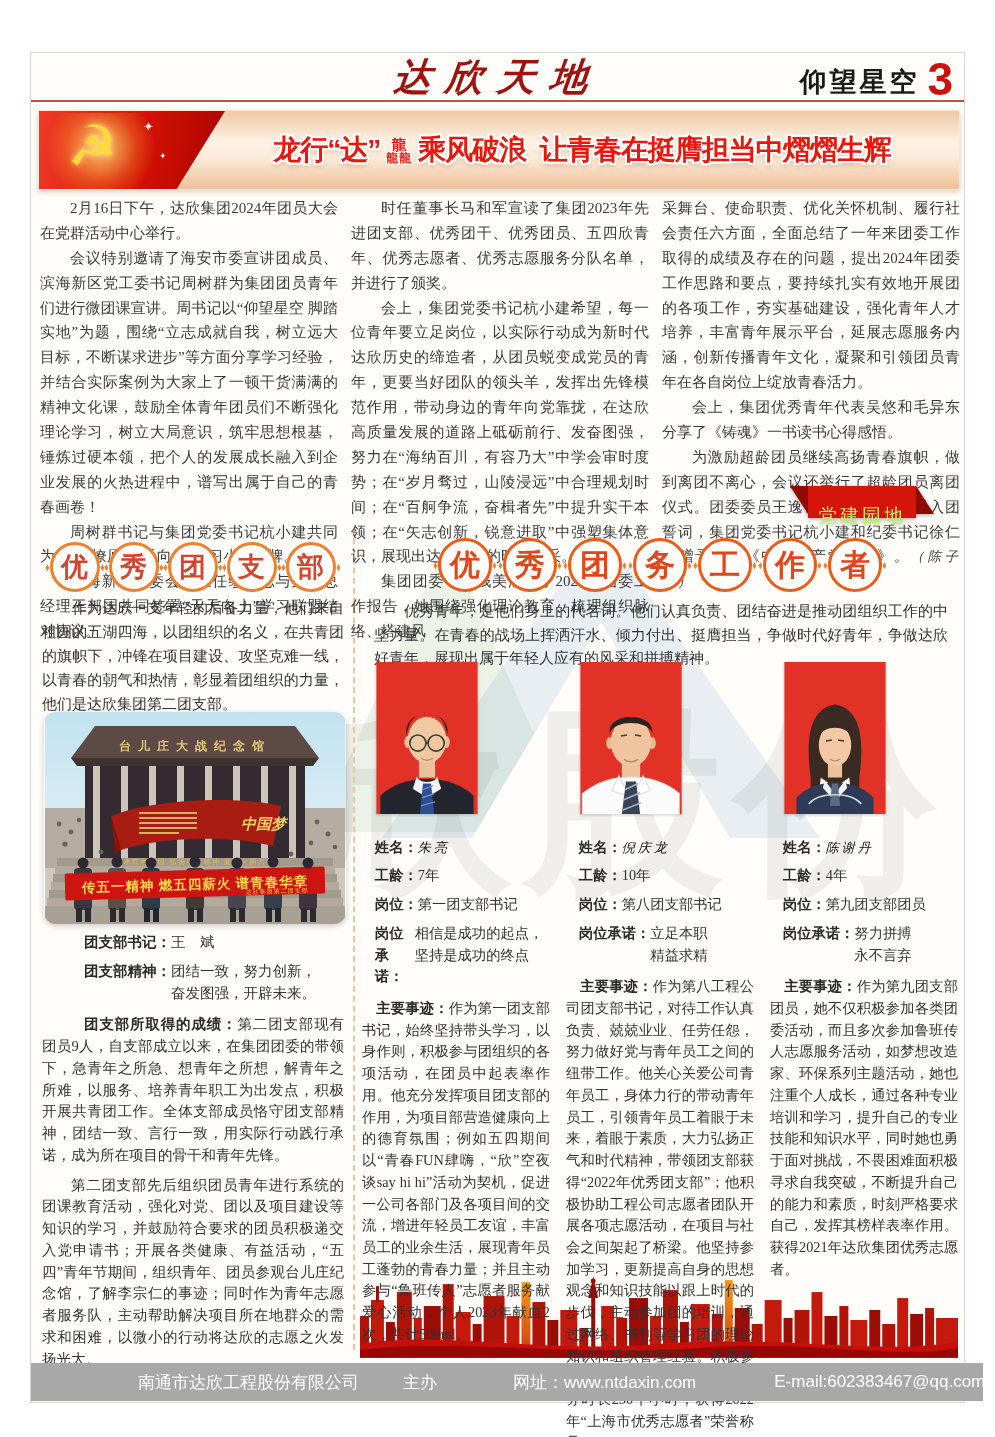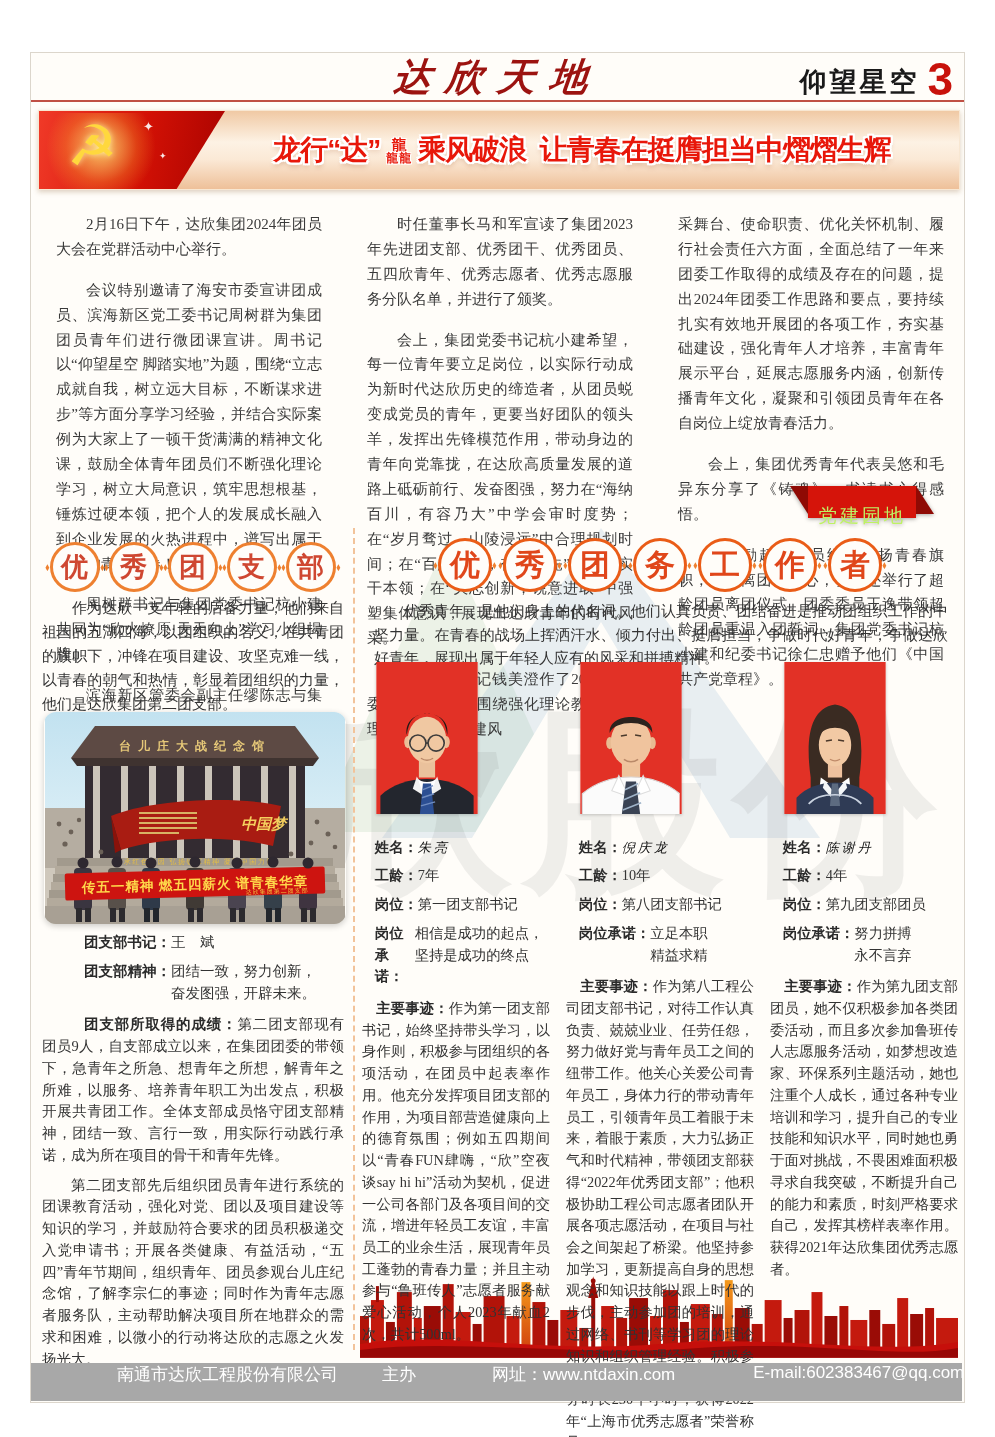--- a/index.html
+++ b/index.html
@@ -41,21 +41,21 @@
                         0 -2px 0 #fff,0 2px 0 #fff,-2px 0 0 #fff,2px 0 0 #fff,0 4px 5px rgba(150,60,0,.3);}
   .headline .h1a,.headline .h1b{font-size:28px;letter-spacing:-1px;white-space:pre;text-align:right;}
   .dragon-stack{display:flex;flex-direction:column;align-items:center;line-height:1;margin:0 2px;
                 text-shadow:-1px -1px 0 #fff,1px -1px 0 #fff,-1px 1px 0 #fff,1px 1px 0 #fff;}
   .dragon-top{font-size:15px;}
   .dragon-bottom{font-size:12px;letter-spacing:1px;}
   
   .article-col{position:absolute;top:196px;width:298px;font-size:15px;line-height:1.66;
                text-align:justify;color:#3a3a3a;z-index:2;}
   .col1{left:40px;} .col2{left:351px;} .col3{left:662px;}
-  .article-col p{margin:16px;text-indent:2em;}
+  .article-col p{margin:0;text-indent:2em;}
   .article-col p.noindent{text-indent:0;}
   .byline{font-size:13.5px;letter-spacing:2px;font-style:italic;color:#444;}
   .badge{position:absolute;left:790px;top:486px;height:28px;display:flex;z-index:3;
          filter:drop-shadow(0 1px 2px rgba(0,0,0,.35));}
   .badge .larrow{width:18px;background:#8f0a04;clip-path:polygon(0 0,100% 0,100% 100%);}
   .badge .bbody{background:#d5140a;color:#bef264;font-family:"Liberation Sans","DejaVu Sans",sans-serif;
                 font-size:19px;font-weight:normal;letter-spacing:3px;line-height:28px;padding:16px 10px;}
   .badge .rarrow{width:18px;background:#8f0a04;clip-path:polygon(0 0,100% 100%,0 100%);}
   
   .tri{position:absolute;z-index:0;}
@@ -99,22 +99,22 @@
   .profiles{position:absolute;left:362px;top:662px;width:596px;display:flex;gap:16px;z-index:2;}
   .profile{flex:1;font-size:14.3px;line-height:1.52;}
   .portrait{width:102px;height:152px;margin:0 0 16px 14px;box-shadow:0 1px 3px rgba(0,0,0,.2);}
   .pline{margin:0 0 7px .9em;display:flex;align-items:baseline;}
   .pline .preline{white-space:pre-line;}
   .pname{font-size:13px;font-weight:normal;font-style:italic;letter-spacing:3px;color:#111;}
   .deeds{margin:10px 0 0 0;text-indent:1em;text-align:justify;}
   
   .skyline{position:absolute;left:360px;top:1270px;width:598px;height:88px;z-index:1;}
   .footer-bar{position:absolute;left:31px;top:1363px;width:931px;height:38px;background:#a8a8a8;
-              display:flex;align-items:flex-start;color:#fff;z-index:3;
-              font-family:"Liberation Sans","DejaVu Sans",sans-serif;font-size:17px;}
+              display:flex;align-items:center;color:#fff;z-index:3;
+              font-family:"Liberation Sans","DejaVu Sans",sans-serif;font-size:17px;padding-left:21px;}
   .footer-bar span{white-space:nowrap;}
   .f-company{margin-left:86px;} .f-host{margin-left:44px;} .f-web{margin-left:76px;} .f-mail{margin-left:78px;}
 </style>
 </head>
 <body>
 
 <div class="page">
   <div class="frame"></div>
 
   <div class="tri tri-green"></div>

